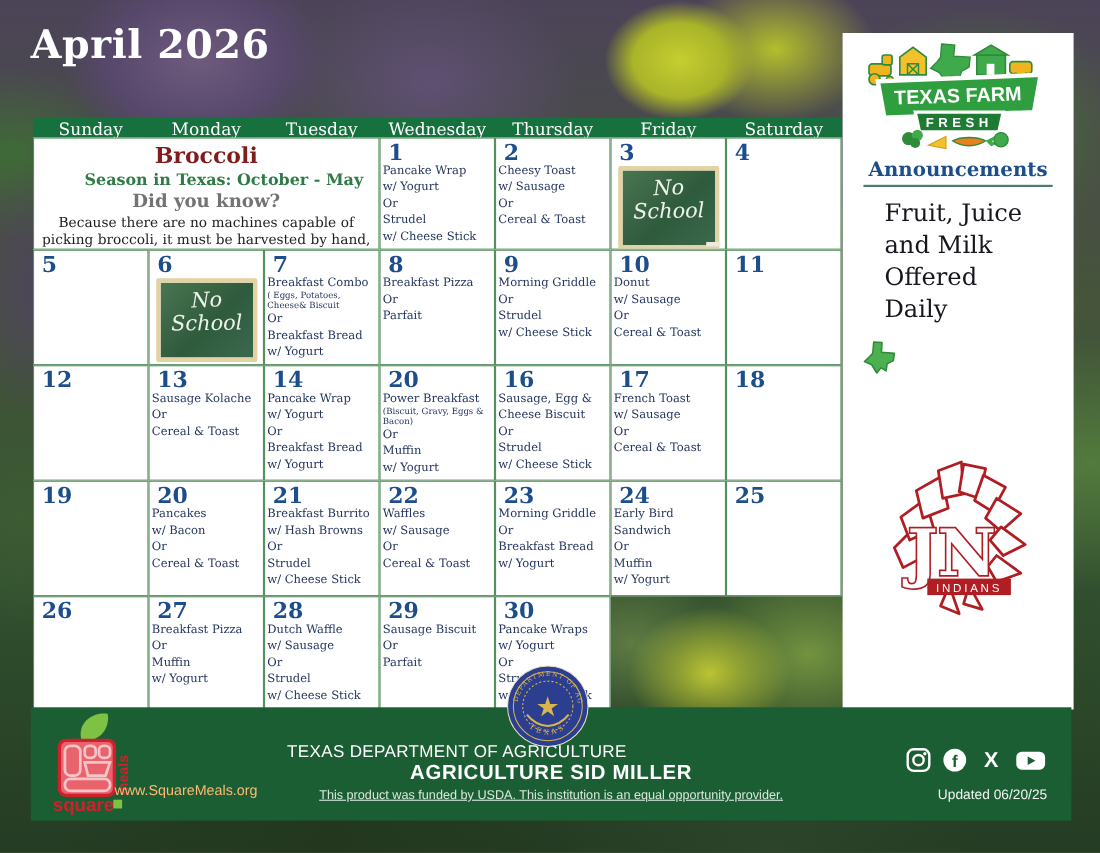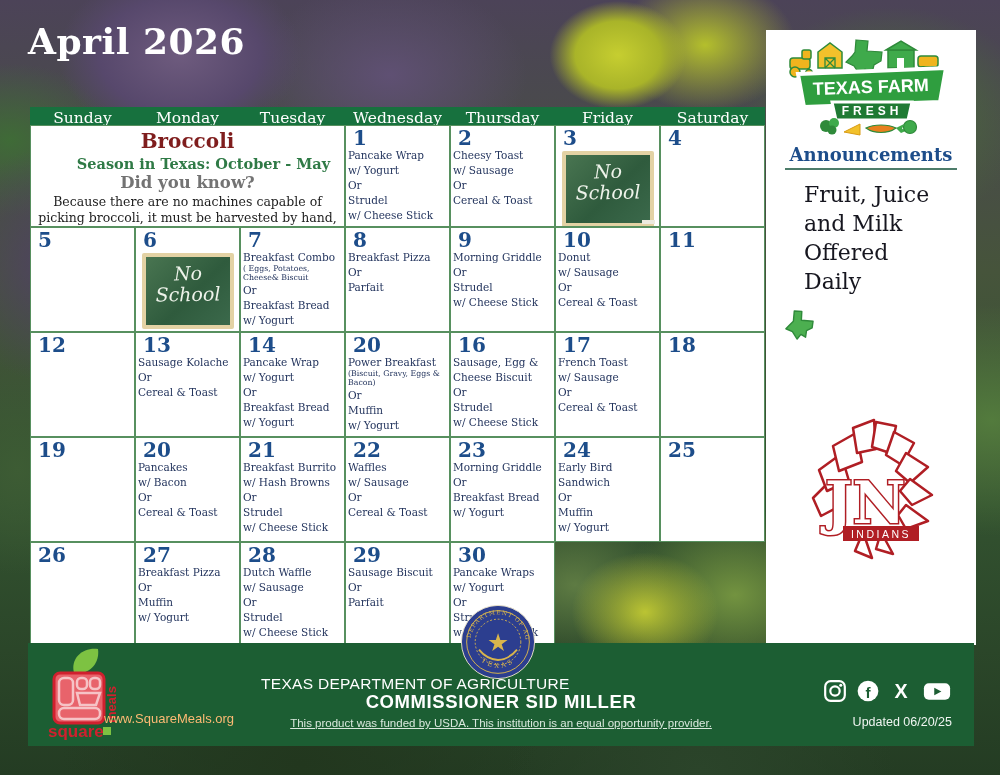--- a/index.html
+++ b/index.html
@@ -422,21 +422,21 @@
       <path d="M37,48 L60,48 L56,60 L40,60 Z"></path>
       <rect x="19" y="63" width="41" height="11" rx="5"></rect>
     </g>
     <text x="8" y="92" font-family="Liberation Sans, sans-serif" font-weight="bold" font-size="17" fill="#d0202e">square</text>
     <rect x="63" y="82" width="8" height="8" fill="#7dc242"></rect>
     <text x="76" y="78" font-family="Liberation Sans, sans-serif" font-weight="bold" font-size="13" fill="#d0202e" transform="rotate(-90 76 78)">meals</text>
   </svg>
   <div class="sm-web">www.SquareMeals.org</div>
 
   <div class="dept1">TEXAS DEPARTMENT OF AGRICULTURE</div>
-  <div class="dept2">COMMISSIONER SID MILLER</div>
+  <div class="dept2">AGRICULTURE SID MILLER</div>
   <div class="funding">This product was funded by USDA. This institution is an equal opportunity provider.</div>
 
   <div class="social">
     <svg width="24" height="24" viewBox="0 0 22 22">
       <rect x="2" y="2" width="18" height="18" rx="5" fill="none" stroke="#fff" stroke-width="2"></rect>
       <circle cx="11" cy="11" r="4.3" fill="none" stroke="#fff" stroke-width="2"></circle>
       <circle cx="16.3" cy="5.7" r="1.4" fill="#fff"></circle>
     </svg>
     <svg width="24" height="24" viewBox="0 0 22 22">
       <circle cx="11" cy="11" r="9.5" fill="#fff"></circle>

